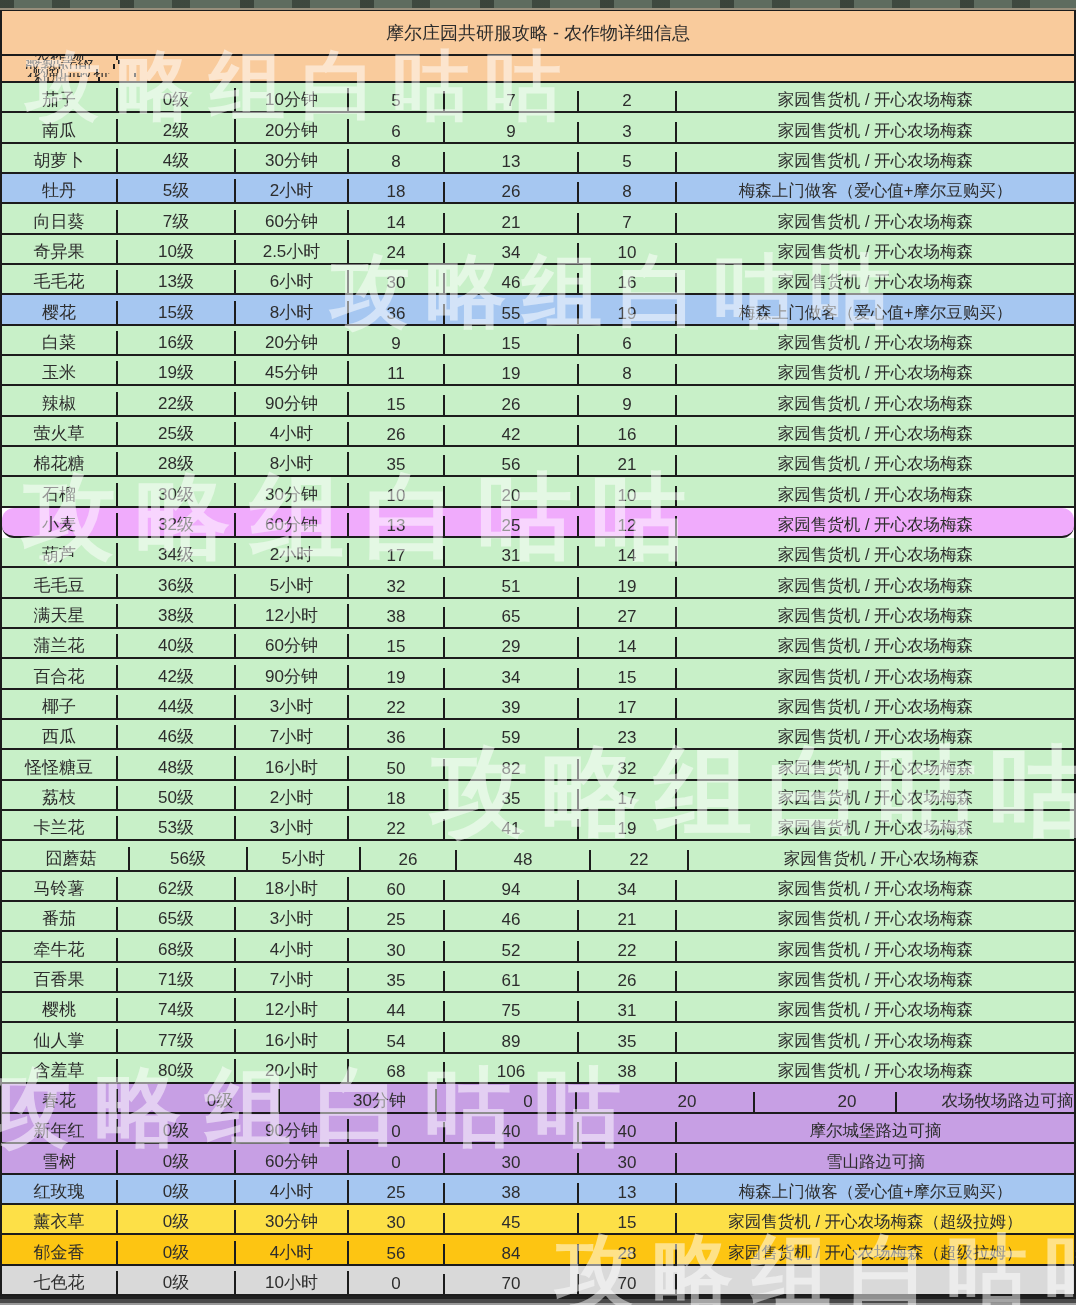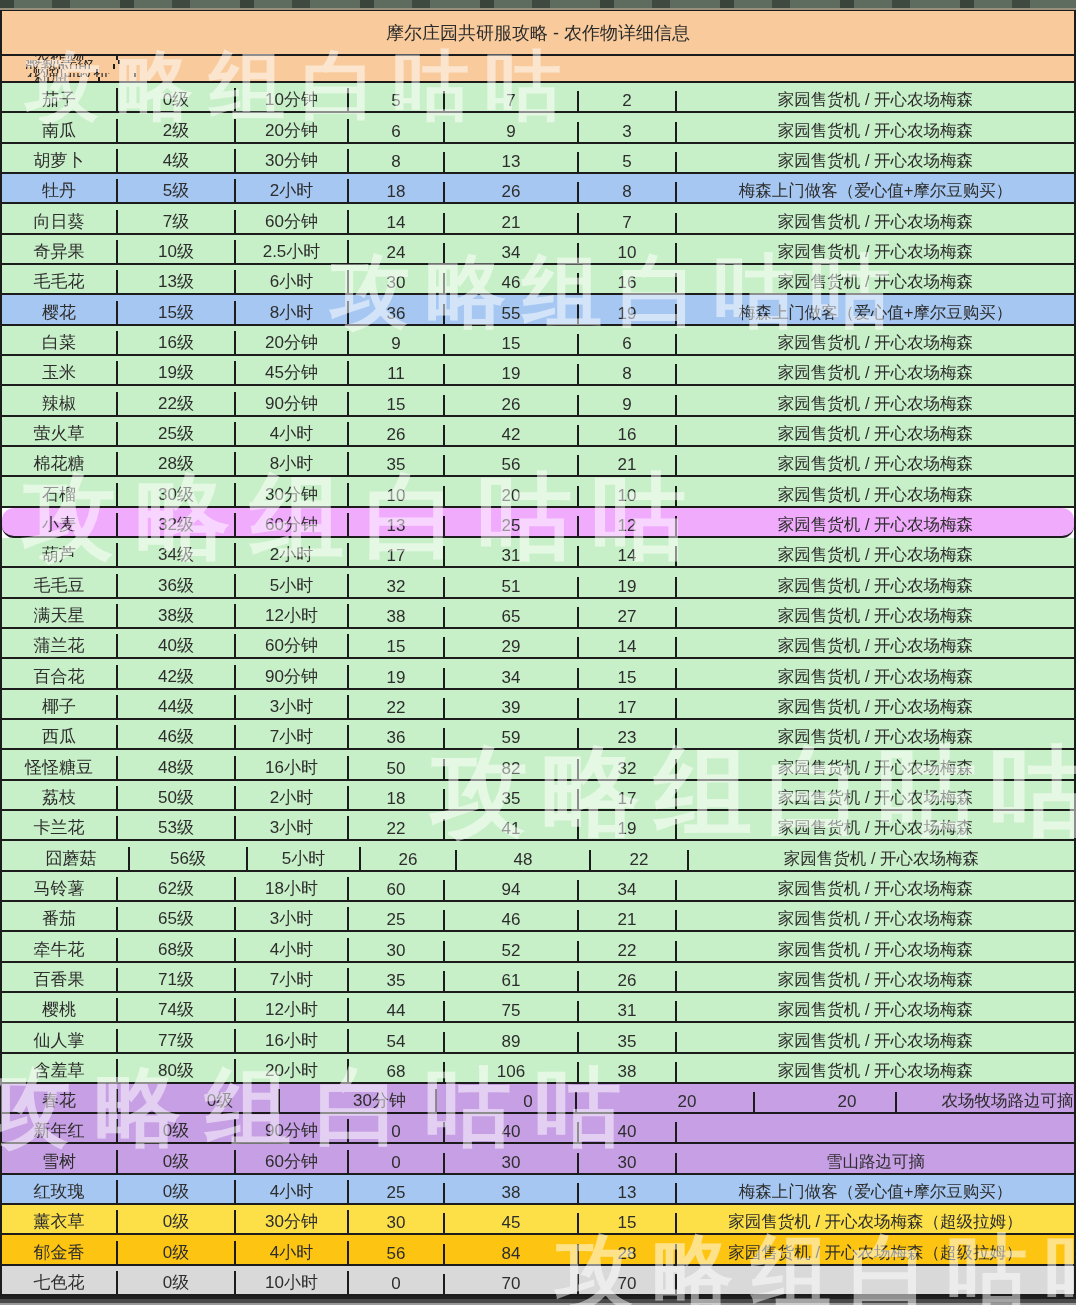--- a/index.html
+++ b/index.html
@@ -404,20 +404,21 @@
           <div class="cell c5">20</div>
           <div class="cell c6">农场牧场路边可摘</div>
         </div>
         <div class="row" style="background: rgb(199, 159, 228);">
           <div class="cell c0">新年红</div>
           <div class="cell c1">0级</div>
           <div class="cell c2">90分钟</div>
           <div class="cell c3">0</div>
           <div class="cell c4">40</div>
           <div class="cell c5">40</div>
+          <div class="cell c6">摩尔城堡路边可摘</div>
         </div>
         <div class="row" style="background: rgb(199, 159, 228);">
           <div class="cell c0">雪树</div>
           <div class="cell c1">0级</div>
           <div class="cell c2">60分钟</div>
           <div class="cell c3">0</div>
           <div class="cell c4">30</div>
           <div class="cell c5">30</div>
           <div class="cell c6">雪山路边可摘</div>
         </div>

